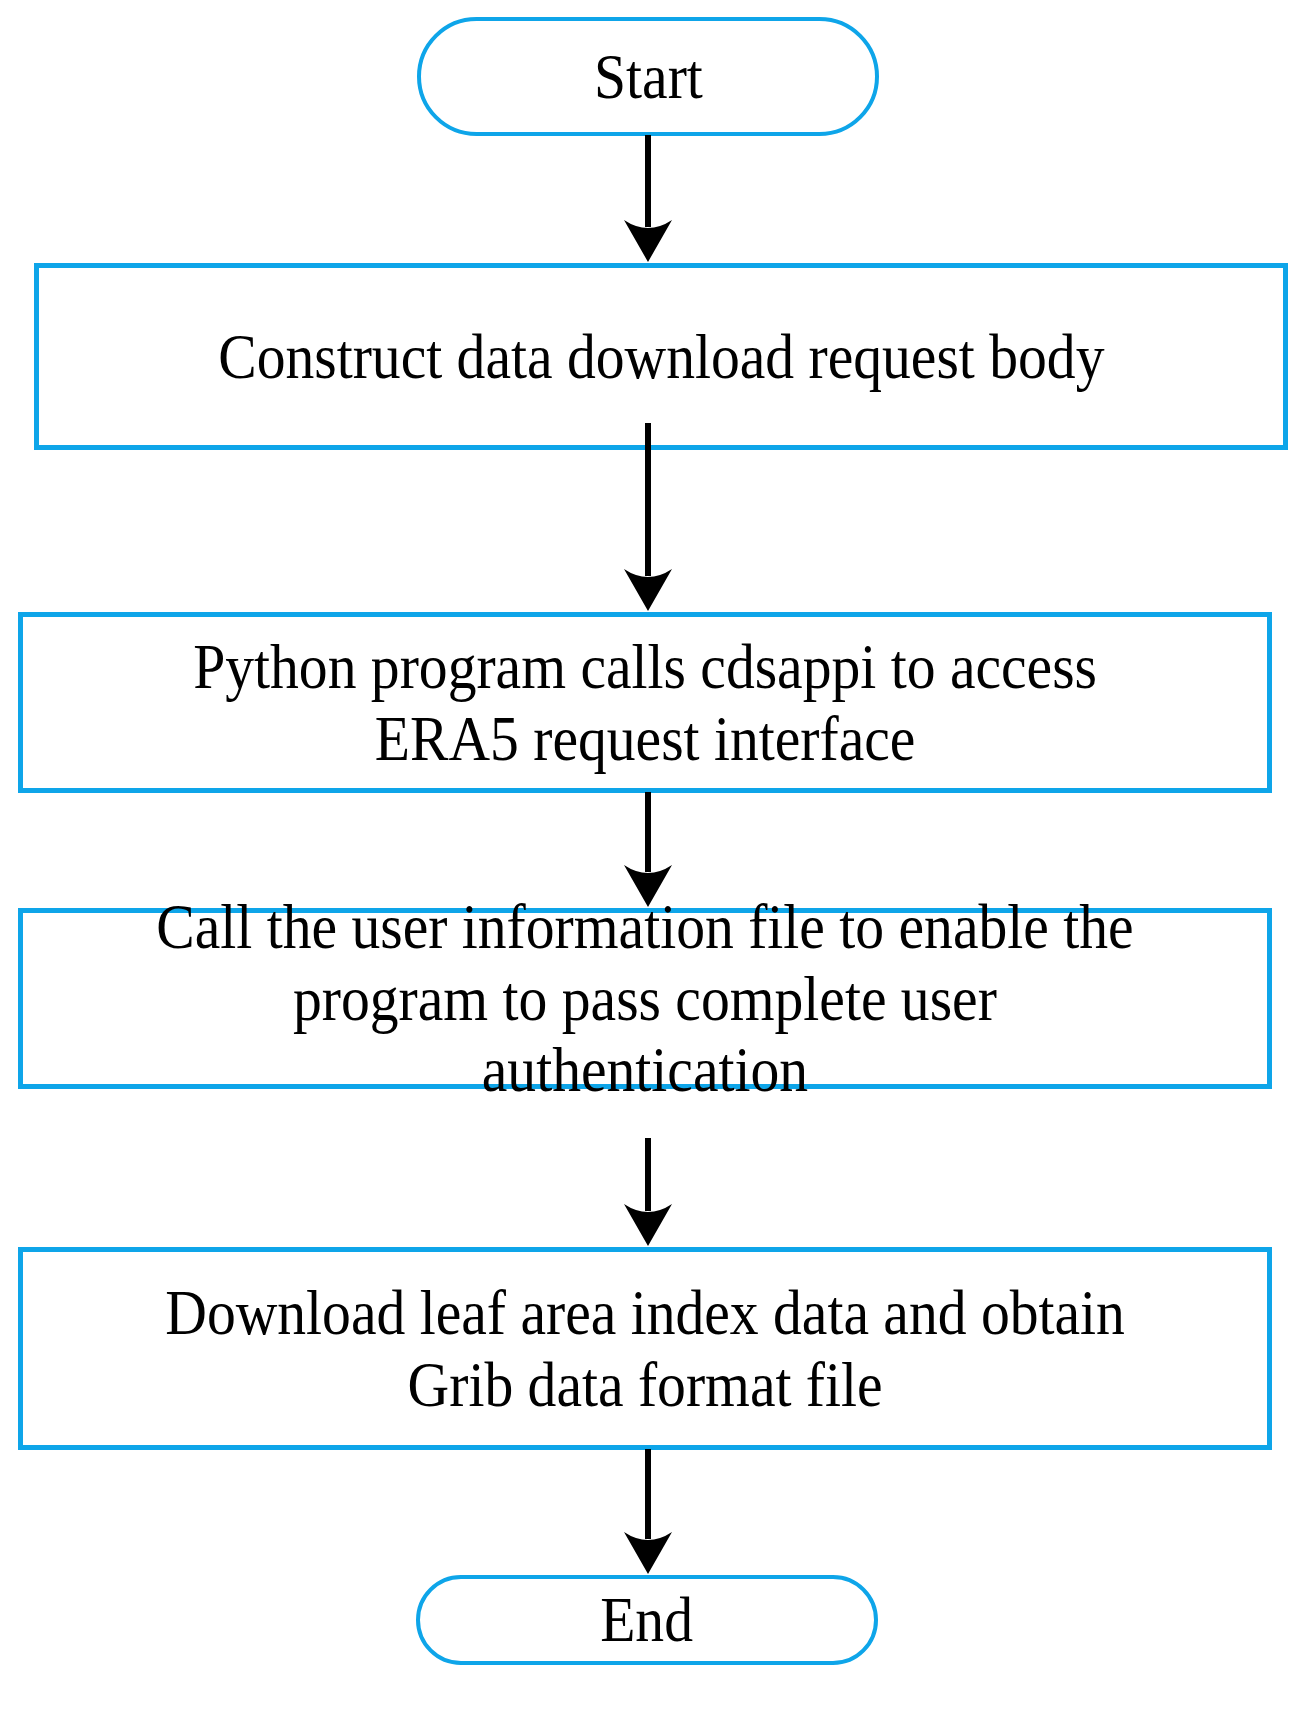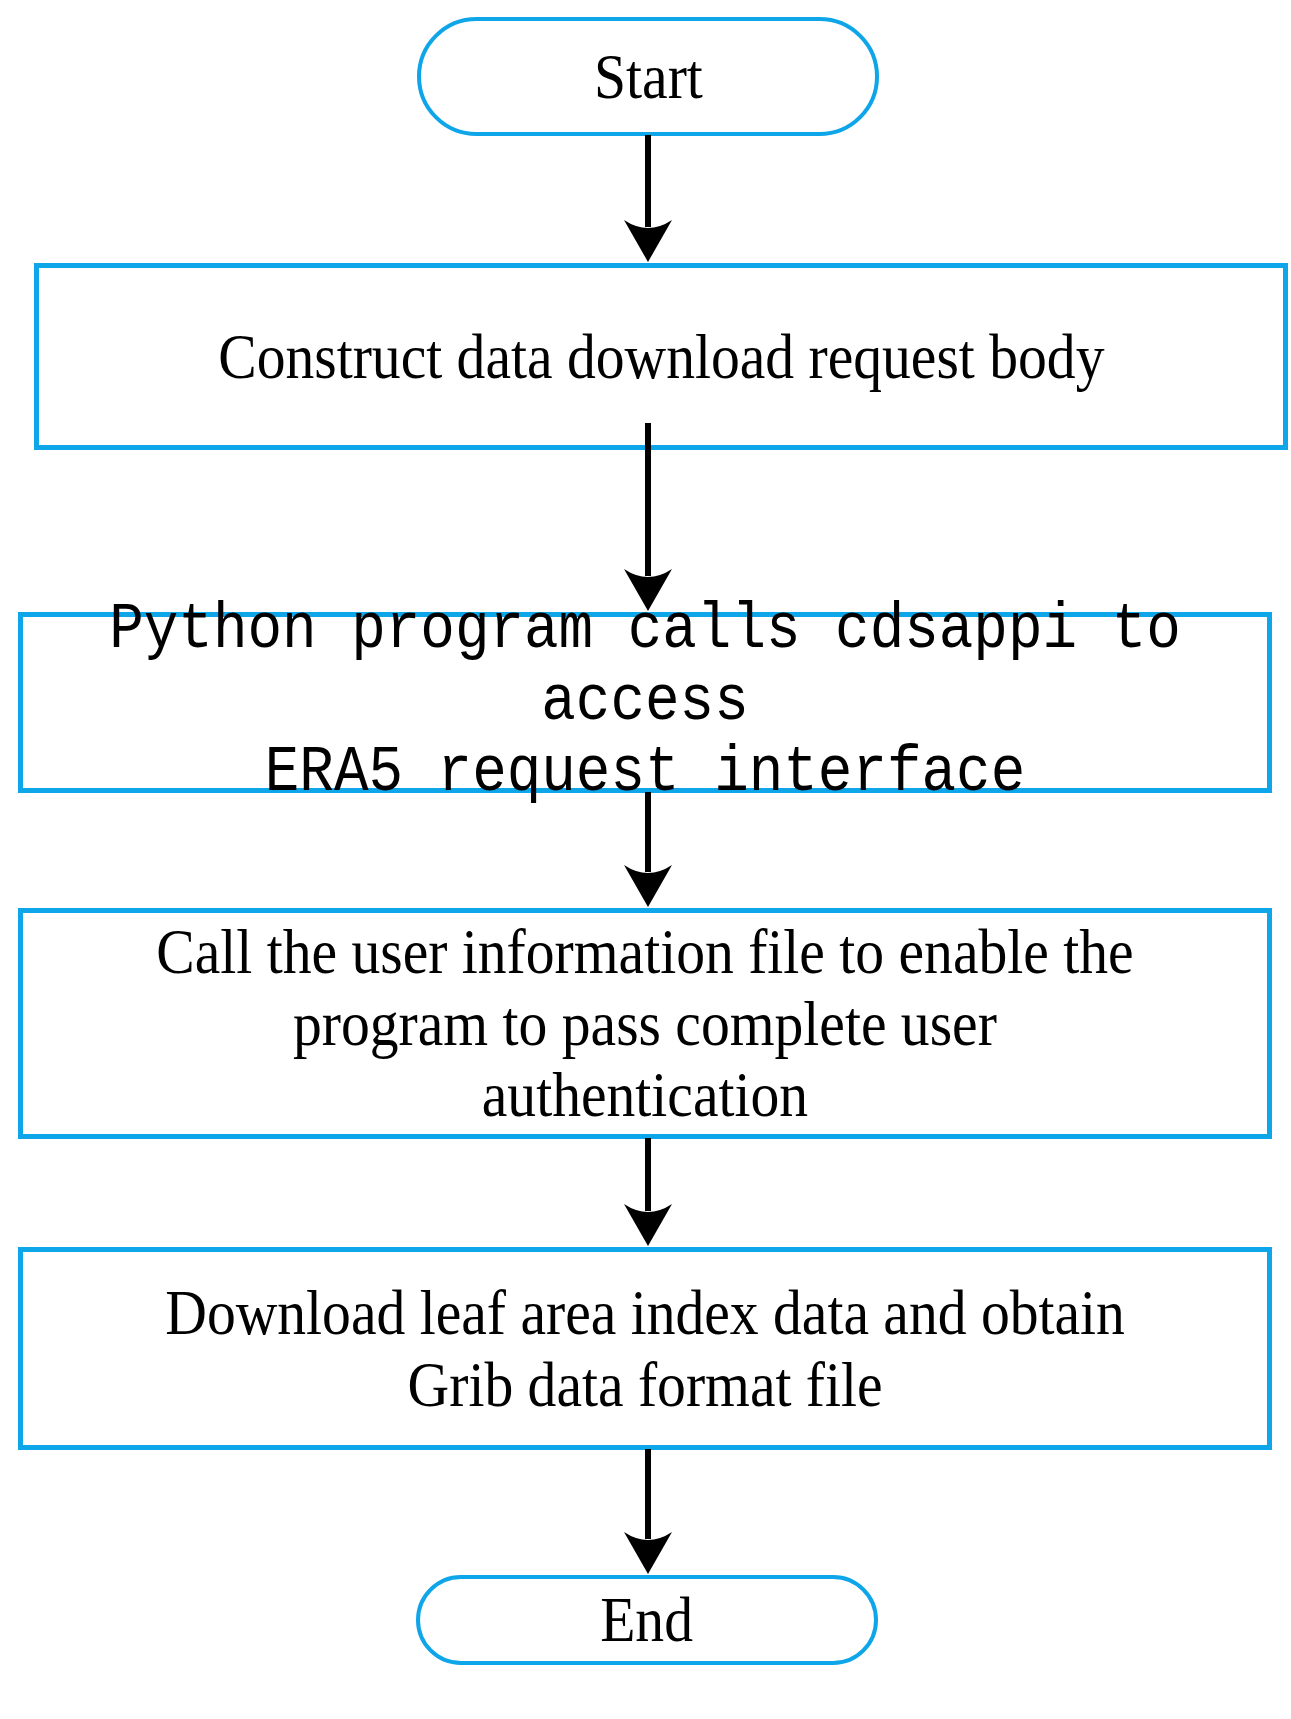--- a/index.html
+++ b/index.html
@@ -42,22 +42,22 @@
   }
   .arrow {
     position: absolute;
     left: 620px;
     width: 56px;
     display: block;
   }
   
   #node-start   { left: 417px; top: 17px;   width: 462px;  height: 119px; }
   #node-step1   { left: 18px;  top: 263px;  width: 1254px; height: 187px; margin-left: 16px; }
-  #node-step2   { left: 18px;  top: 612px;  width: 1254px; height: 181px; font-family: Liberation Mono, monospace; }
-  #node-step3   { left: 18px;  top: 908px;  width: 1254px; height: 231px; }
+  #node-step2   { left: 18px;  top: 612px;  width: 1254px; height: 181px; }
+  #node-step3   { left: 18px;  top: 908px;  width: 1254px; height: 181px; }
   #node-step4   { left: 18px;  top: 1247px; width: 1254px; height: 203px; }
   #node-end     { left: 416px; top: 1575px; width: 462px;  height: 90px; }
   #arrow-1 { top: 135px;  height: 127px; }
   #arrow-2 { top: 423px;  height: 188px; }
   #arrow-3 { top: 792px;  height: 115px; }
   #arrow-4 { top: 1138px; height: 108px; }
   #arrow-5 { top: 1449px; height: 125px; }
 </style>
 </head>
 <body>

